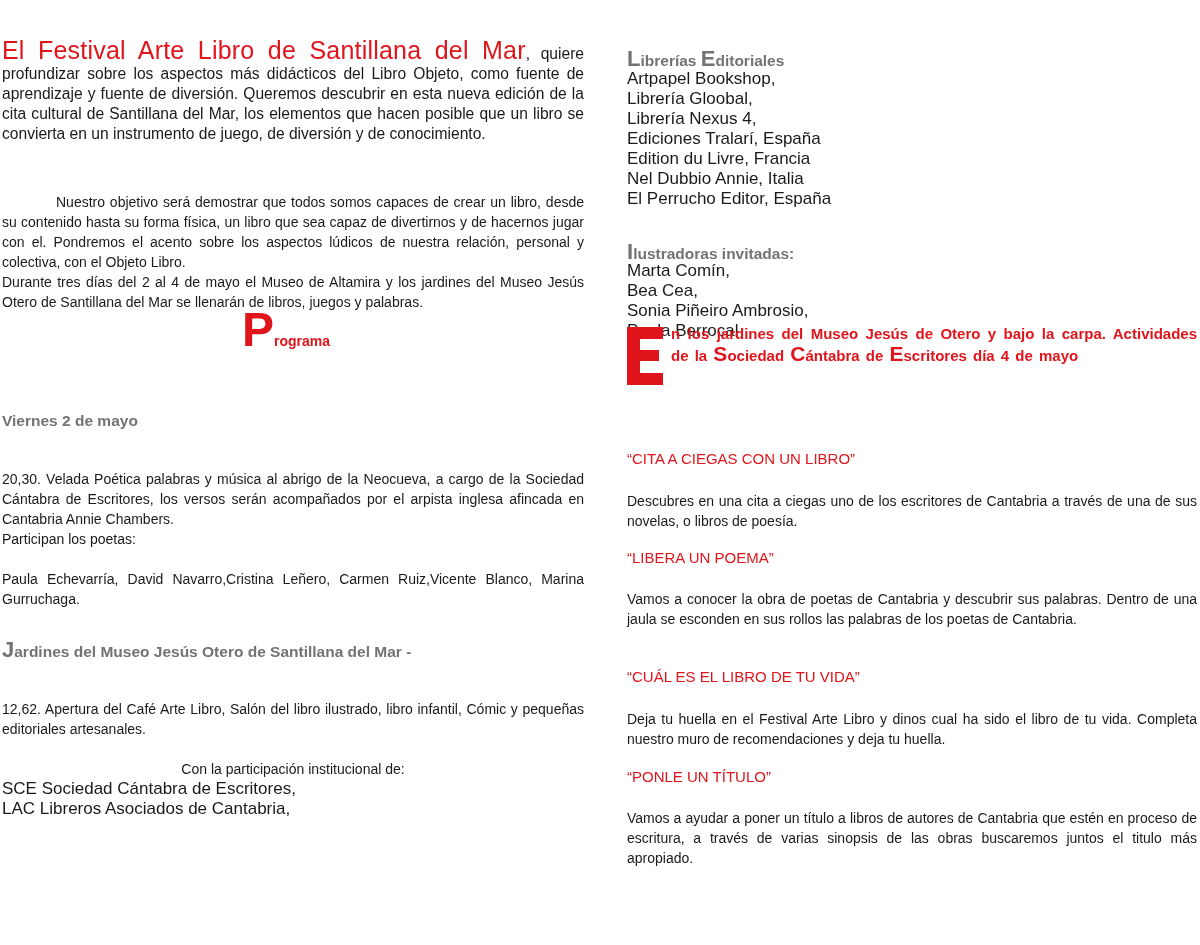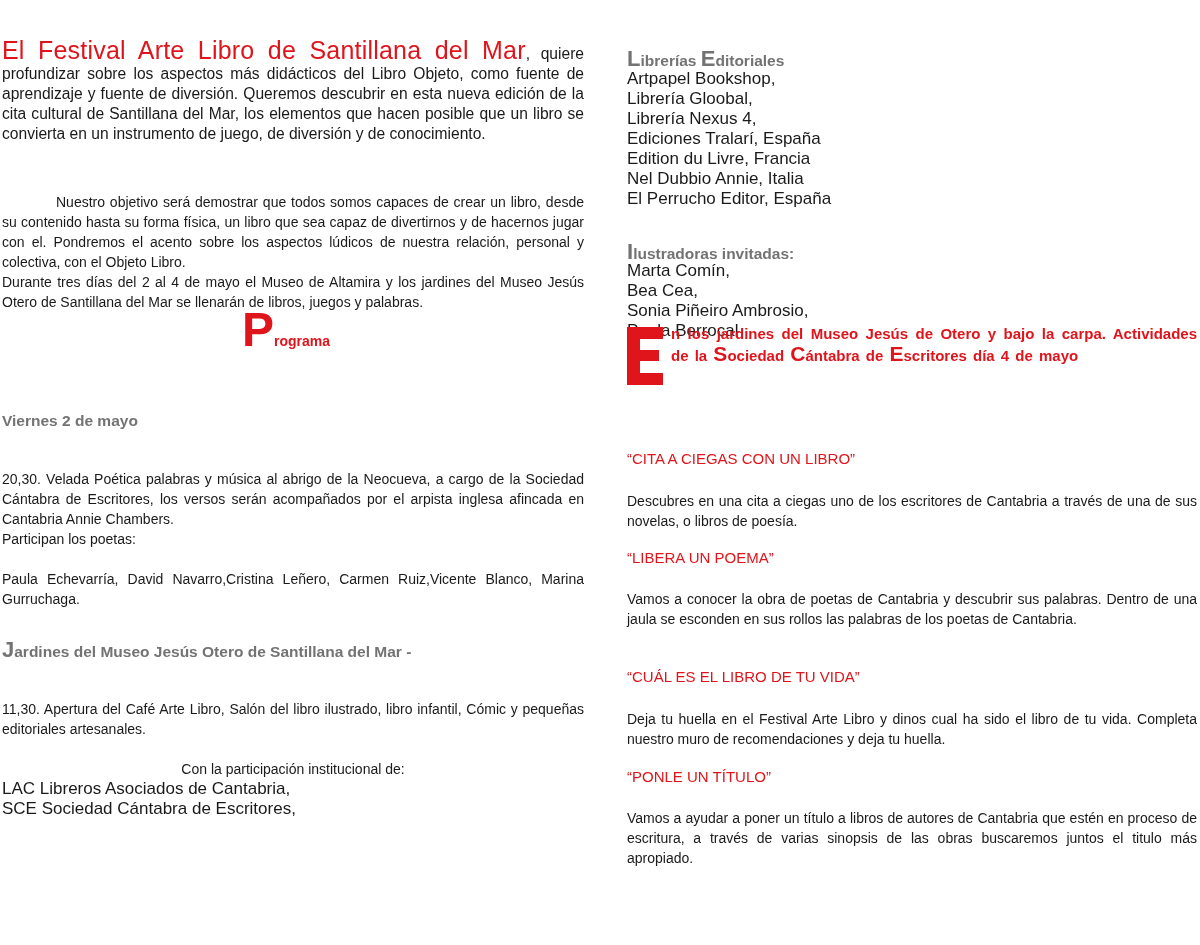--- a/index.html
+++ b/index.html
@@ -50,25 +50,25 @@
   </div>
 
   <p class="body-text justify abs" style="top:433px; width:582px;">20,30.  Velada Poética palabras y música al abrigo de la Neocueva, a cargo de la Sociedad Cántabra de Escritores, los versos serán acompañados por el arpista inglesa afincada en Cantabria Annie Chambers.</p>
   <p class="body-text abs" style="top:493px; width:582px;">Participan los poetas:</p>
   <p class="body-text justify abs" style="top:533px; width:582px;">Paula Echevarría, David Navarro,Cristina Leñero, Carmen Ruiz,Vicente Blanco, Marina Gurruchaga.</p>
 
   <div class="abs" style="top:600px; width:582px;">
     <p class="h-red"><span class="cap">J</span><span>ardines del Museo Jesús Otero de Santillana del Mar -</span></p>
   </div>
 
-  <p class="body-text justify abs" style="top:663px; width:582px;">11,30. Apertura del Café Arte Libro, Salón del libro ilustrado, libro infantil, Cómic y pequeñas editoriales artesanales.</p>
+  <p class="body-text justify abs" style="top:663px; width:582px;">12,62. Apertura del Café Arte Libro, Salón del libro ilustrado, libro infantil, Cómic y pequeñas editoriales artesanales.</p>
   <p class="body-text abs" style="top:723px; width:582px;text-align:center;">Con la participación institucional de:</p>
   <ul class="list abs" style="top:743px;">
+    <li>SCE Sociedad Cántabra de Escritores,</li>
     <li>LAC Libreros Asociados de Cantabria,</li>
-    <li>SCE Sociedad Cántabra de Escritores,</li>
   </ul>
 </div>
 
 <div class="col right">
 
   <p class="h-red abs" style="top:9px;">
     <span class="cap">L</span><span>ibrerías </span><span class="cap">E</span><span>ditoriales</span>
   </p>
   <ul class="list abs" style="top:33px;">
     <li>Artpapel Bookshop,</li>

